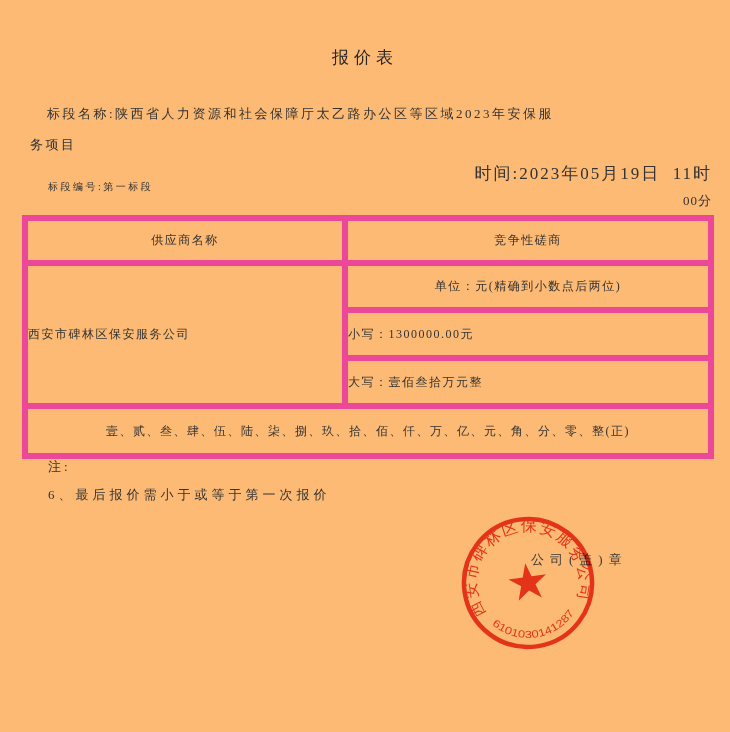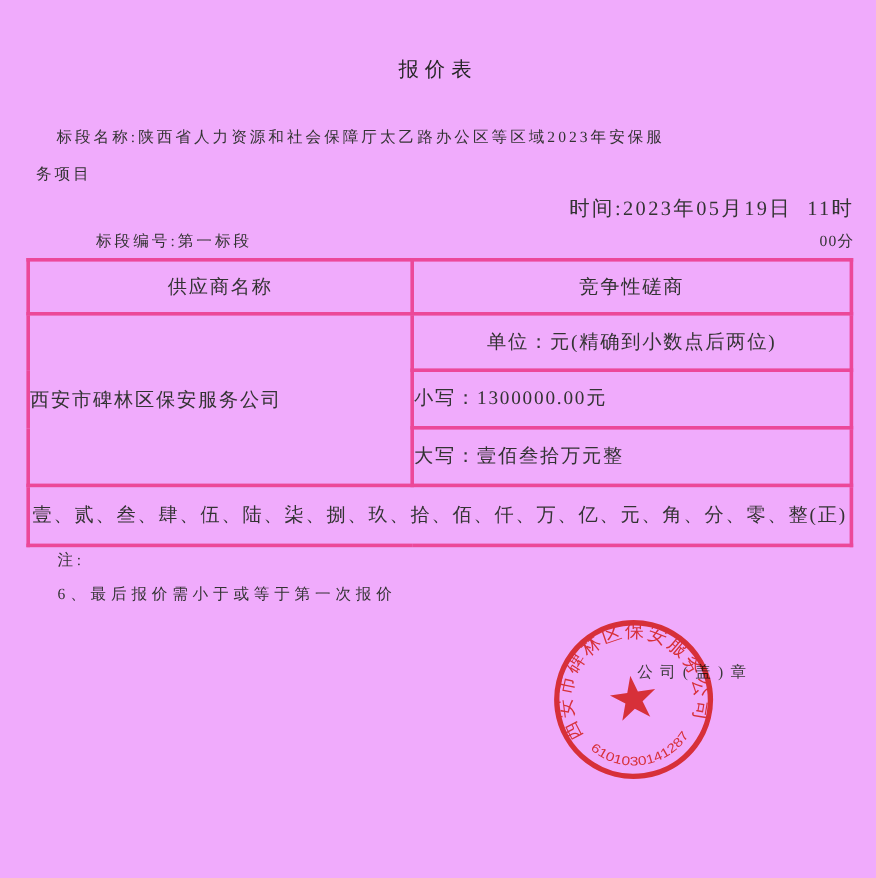--- a/index.html
+++ b/index.html
@@ -1,20 +1,20 @@
 <!DOCTYPE html>
 <html><head>
 <meta charset="utf-8">
 <style>
   html, body { margin: 0; padding: 0; background: #ffffff; }
   .page {
     position: relative;
     width: 730px;
     height: 732px;
-    background: #f0abfc;
+    background: #fdba74;
     font-family: "Liberation Serif", "DejaVu Serif", serif;
     color: #333333;
     overflow: hidden;
   }
   .abs { position: absolute; }
   .title {
     top: 46px; left: 0; width: 730px;
     text-align: center;
     font-size: 17px; font-weight: 400;
     letter-spacing: 5px; color: #262626;
@@ -36,33 +36,33 @@
     top: 162px; right: 18px;
     font-size: 17px; letter-spacing: 2px;
     white-space: pre;
   }
   .time-line2 {
     top: 192px; right: 18px;
     font-size: 13px; letter-spacing: 1px;
     white-space: pre;
   }
   .bid-number {
-    top: 192px; left: 48px;
-    font-size: 13px; letter-spacing: 2.5px; margin-left: 32px;
+    top: 180px; left: 48px;
+    font-size: 10px; letter-spacing: 2.5px;
   }
   table.quote-table {
     position: absolute;
     top: 215px; left: 22px;
     width: 686px;
     border-collapse: collapse;
     table-layout: fixed;
   }
   table.quote-table td {
-    border: 3px solid #ec4899;
-    font-size: 16px;
+    border: 6px solid #ec4899;
+    font-size: 12px;
     color: #333333;
     letter-spacing: 1.5px;
     vertical-align: middle;
     padding: 0;
   }
   td.c { text-align: center; }
   td.l { text-align: left; padding-left: 17px; }
   tr.r-head   { height: 45px; }
   tr.r-unit   { height: 47px; }
   tr.r-small  { height: 48px; margin-left: 25px; }

